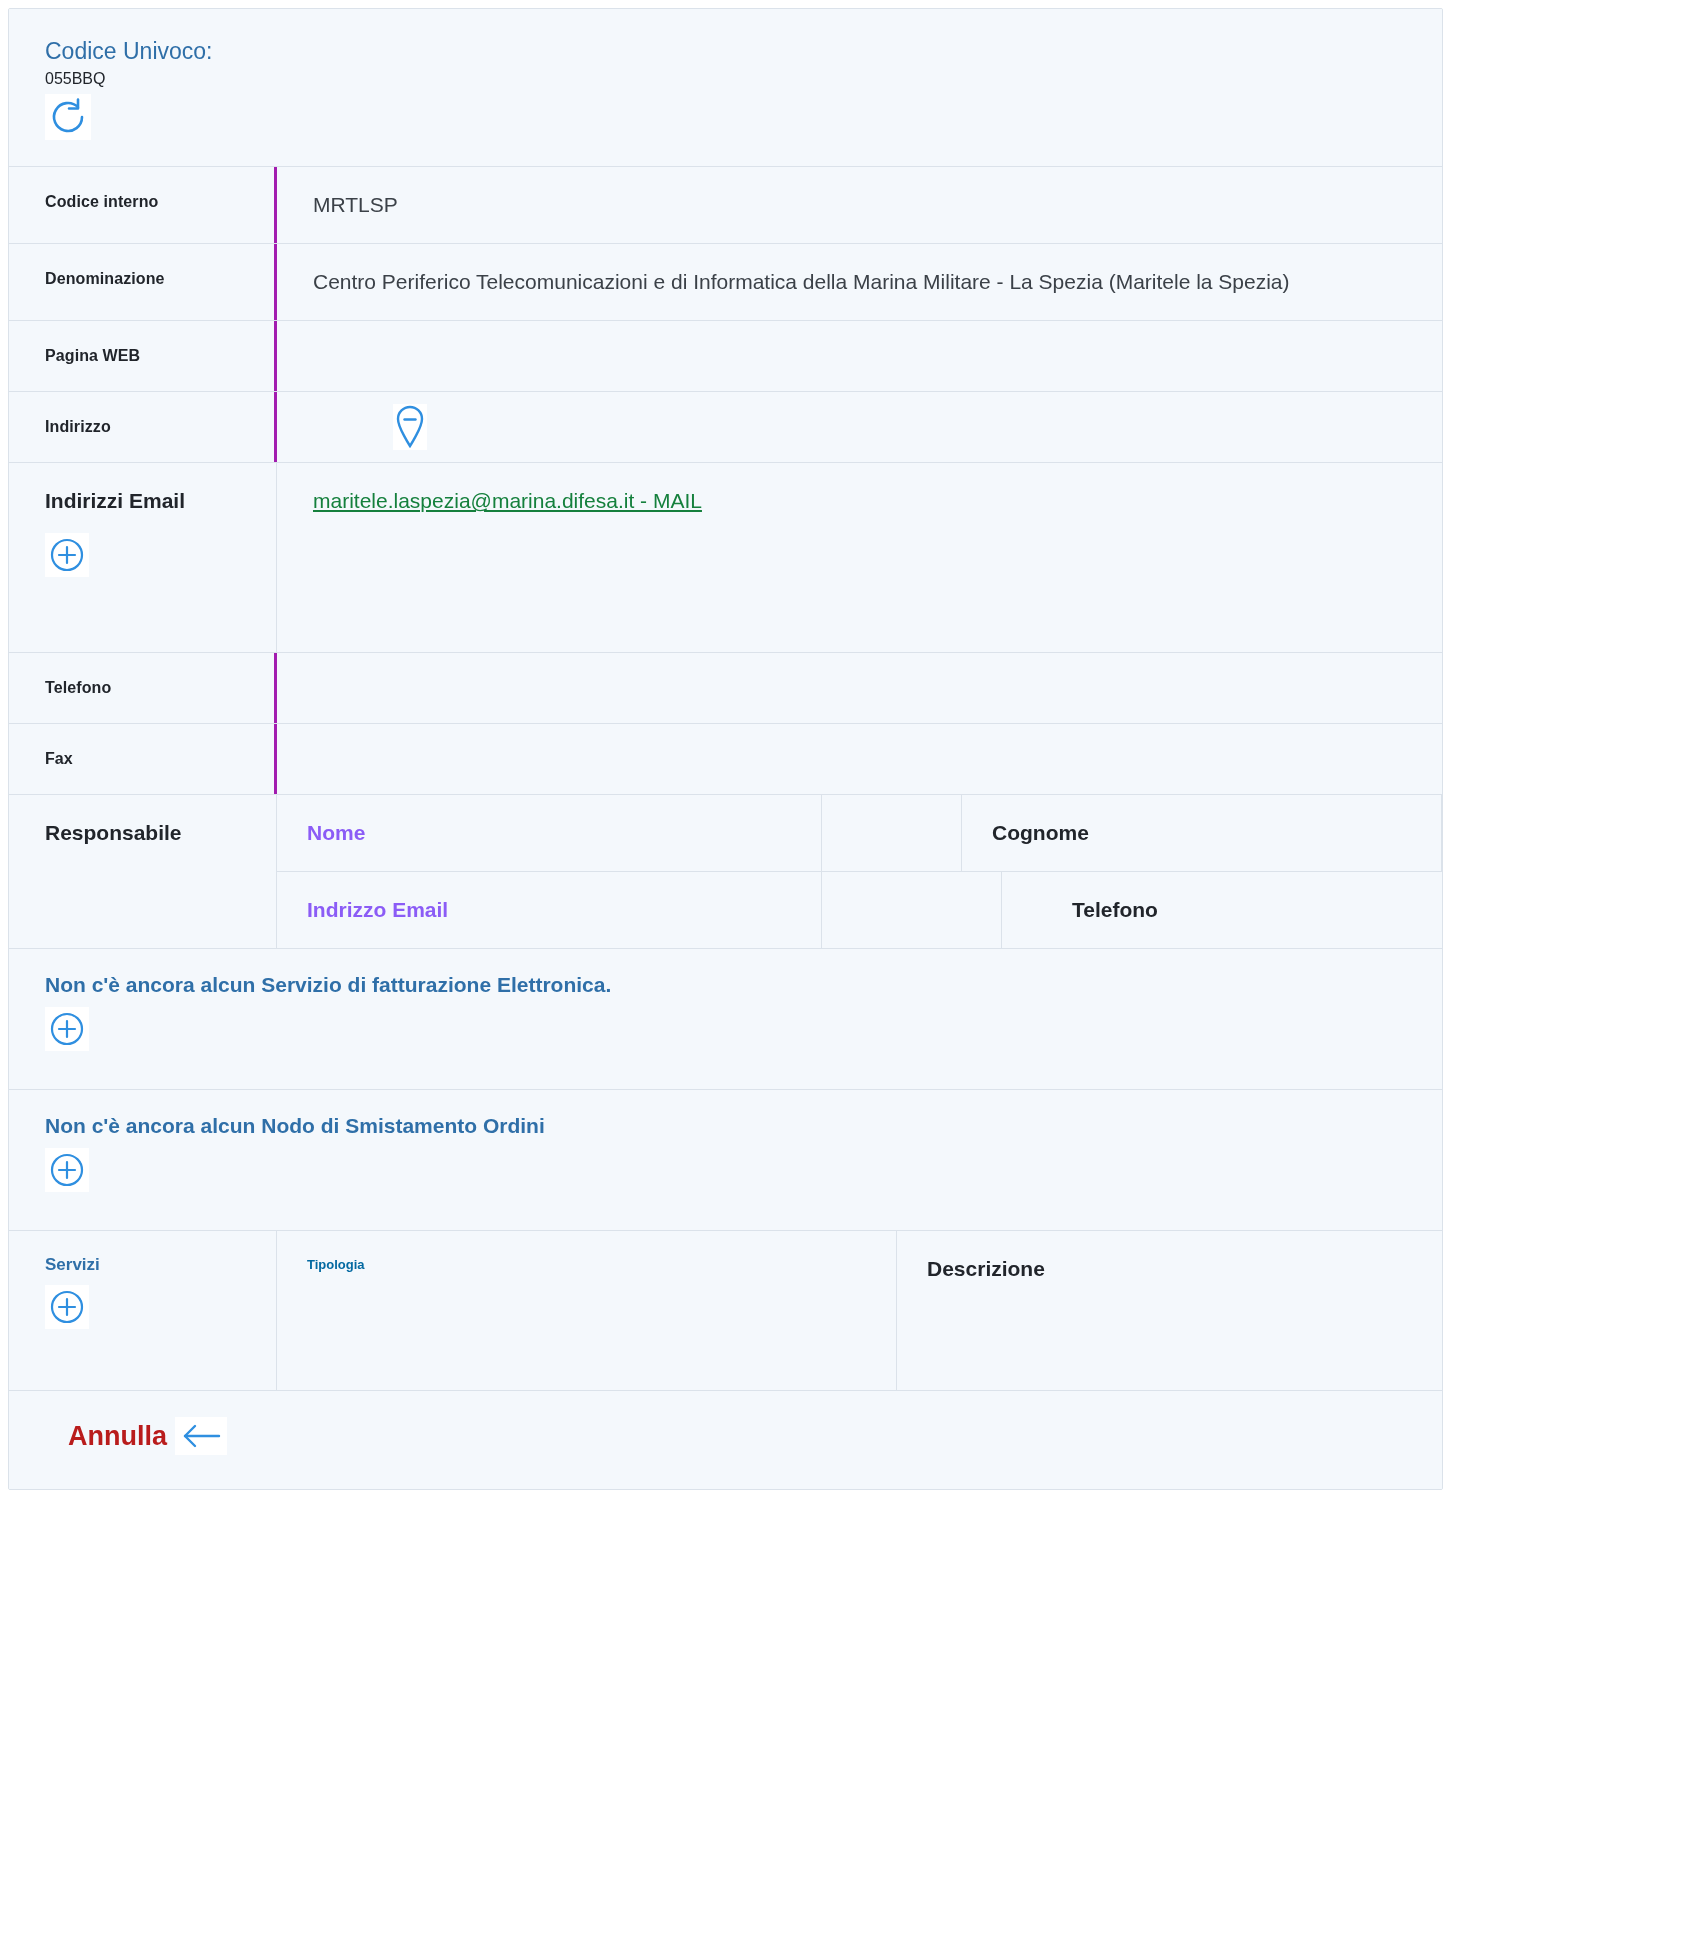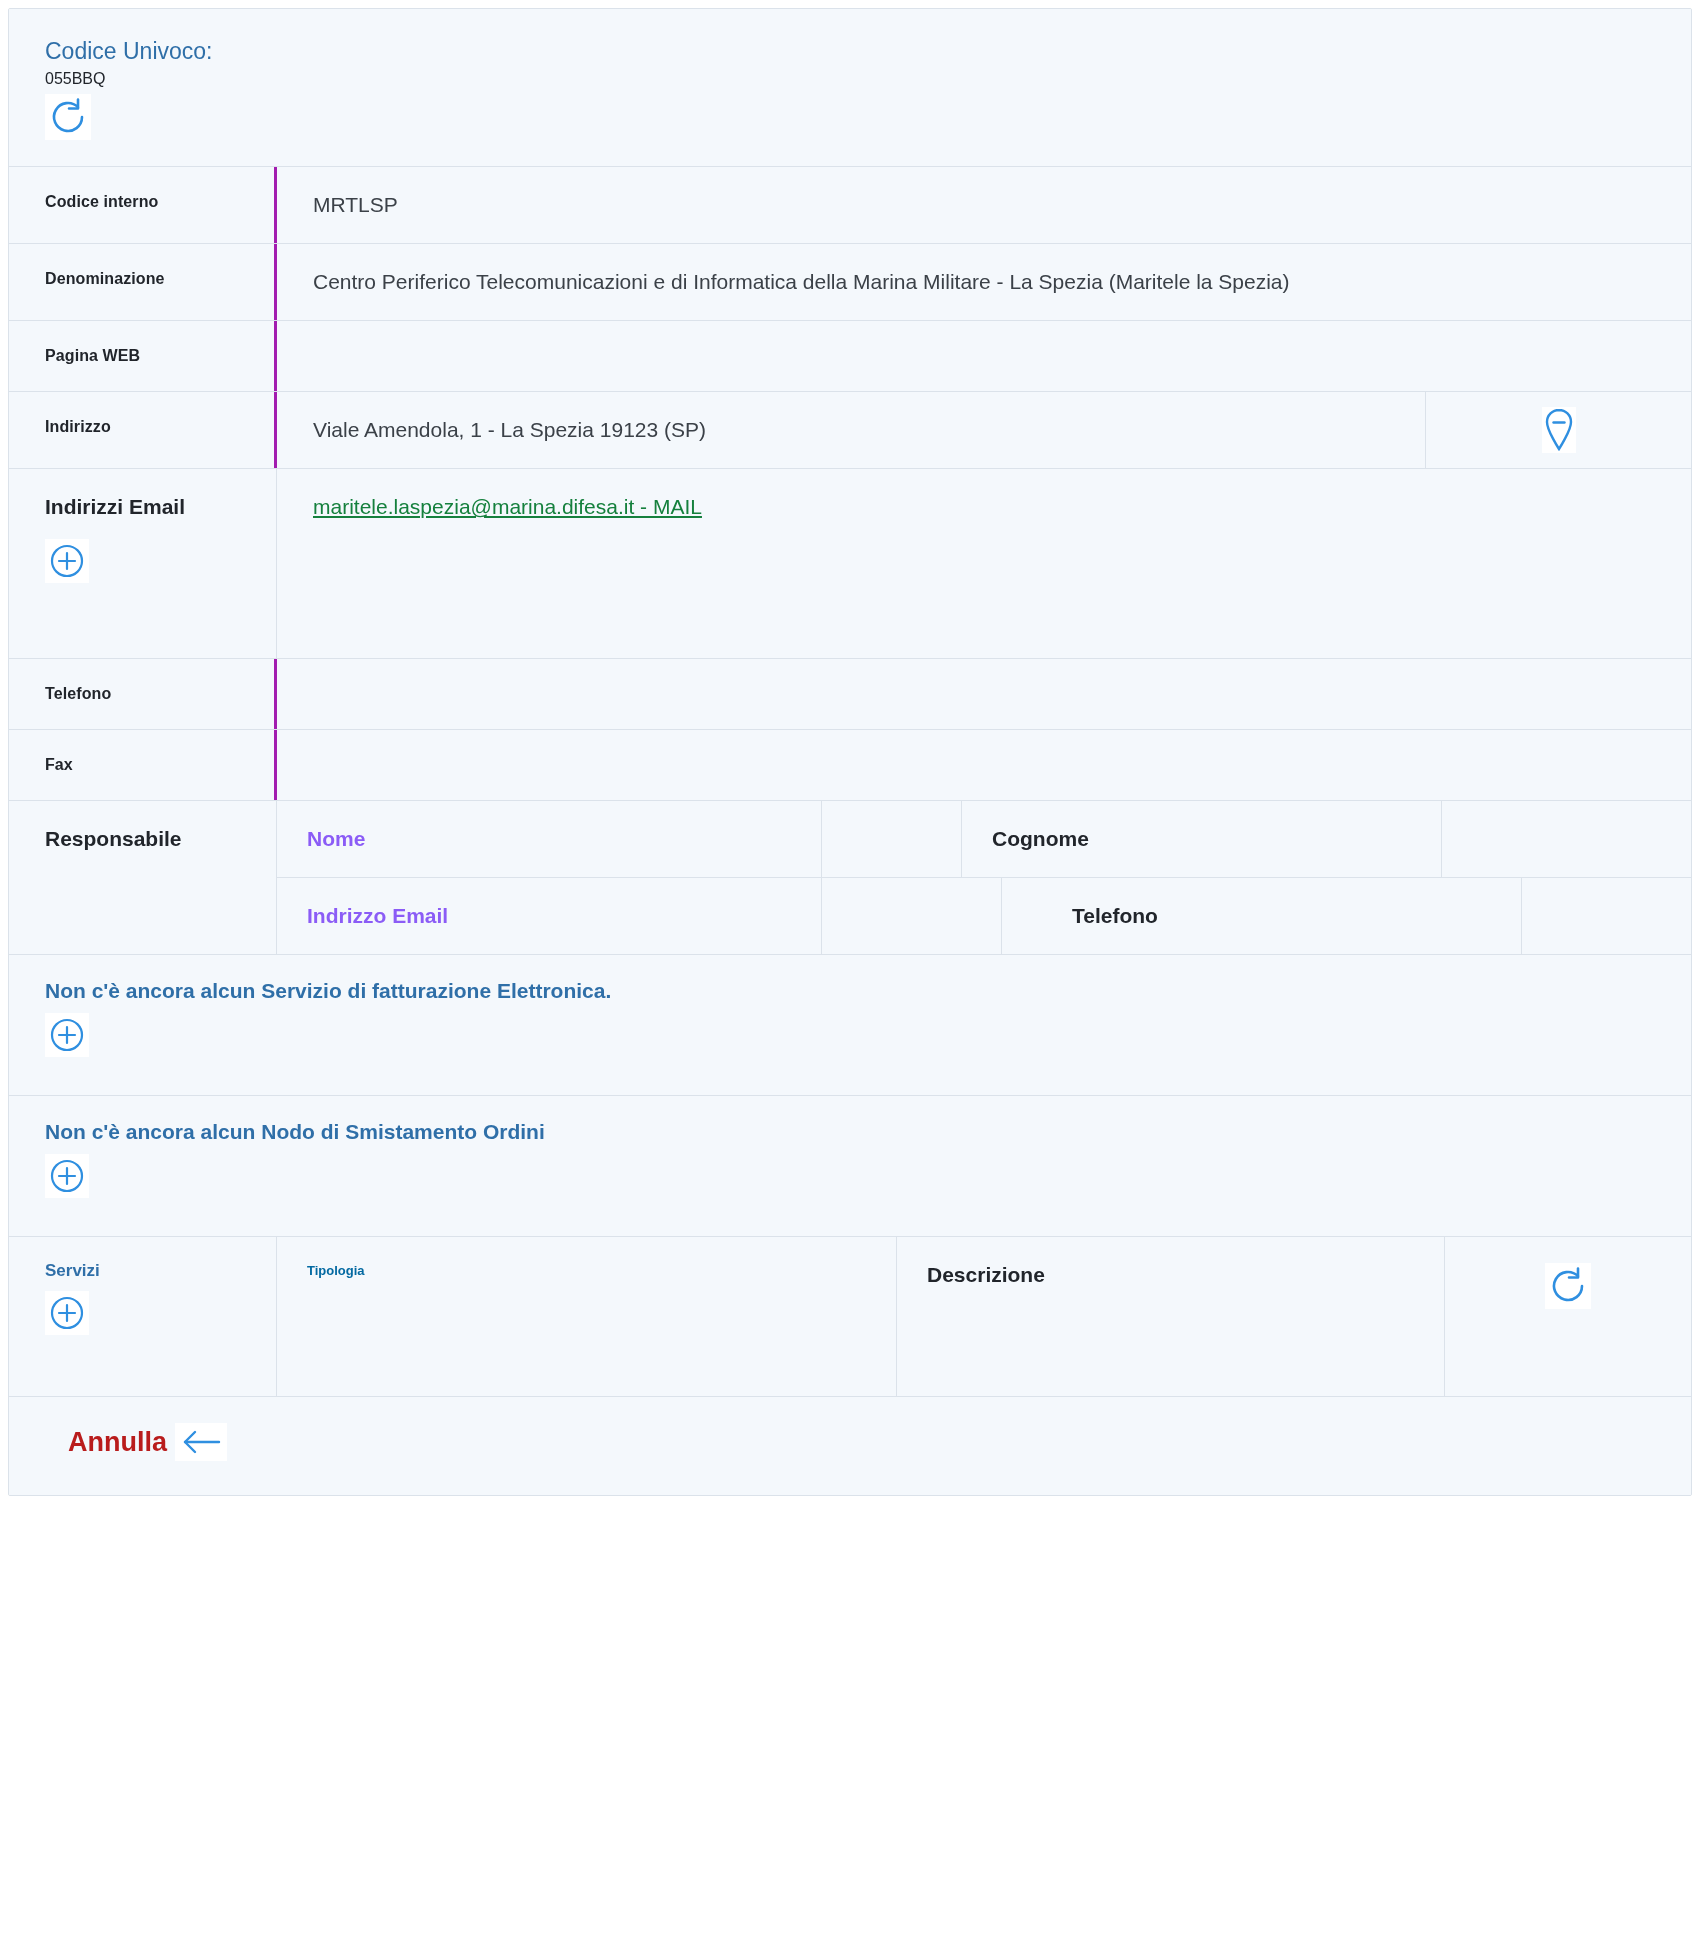--- a/index.html
+++ b/index.html
@@ -9,21 +9,21 @@
     background: #ffffff;
     font-family: "Liberation Sans", sans-serif;
   }
   body {
     width: 1700px;
     min-height: 1943px;
     padding: 8px 8px 0 8px;
   }
 
   .panel {
-    width: 1684px;
+    width: 1435px;
     border: 1px solid #dbe2ea;
     border-radius: 2px;
     background: #f4f8fc;
     overflow: hidden;
   }
 
   
   .row {
     display: flex;
     align-items: stretch;
@@ -264,21 +264,20 @@
     <div class="value-cell">Centro Periferico Telecomunicazioni e di Informatica della Marina Militare - La Spezia (Maritele la Spezia)</div>
   </div>
 
   <div class="row">
     <div class="label-cell">Pagina WEB</div>
     <div class="value-cell"></div>
   </div>
 
   <div class="row">
     <div class="label-cell">Indirizzo</div>
-    <div class="addr-value">Viale Amendola, 1 - La Spezia 19123 (SP)</div>
     <div class="addr-pin">
       <button class="icon-btn">
         <span>
           <svg width="34" height="46" viewBox="0 0 34 46" fill="none">
             <path d="M17 3c-6.6 0-12 5.3-12 11.9 0 8.6 12 27.1 12 27.1s12-18.5 12-27.1C29 8.3 23.6 3 17 3z" stroke="#2f8fe0" stroke-width="2.4" fill="none"></path>
             <path d="M11.5 15.5h11" stroke="#2f8fe0" stroke-width="2.4" stroke-linecap="round"></path>
           </svg>
         </span>
       </button>
     </div>

